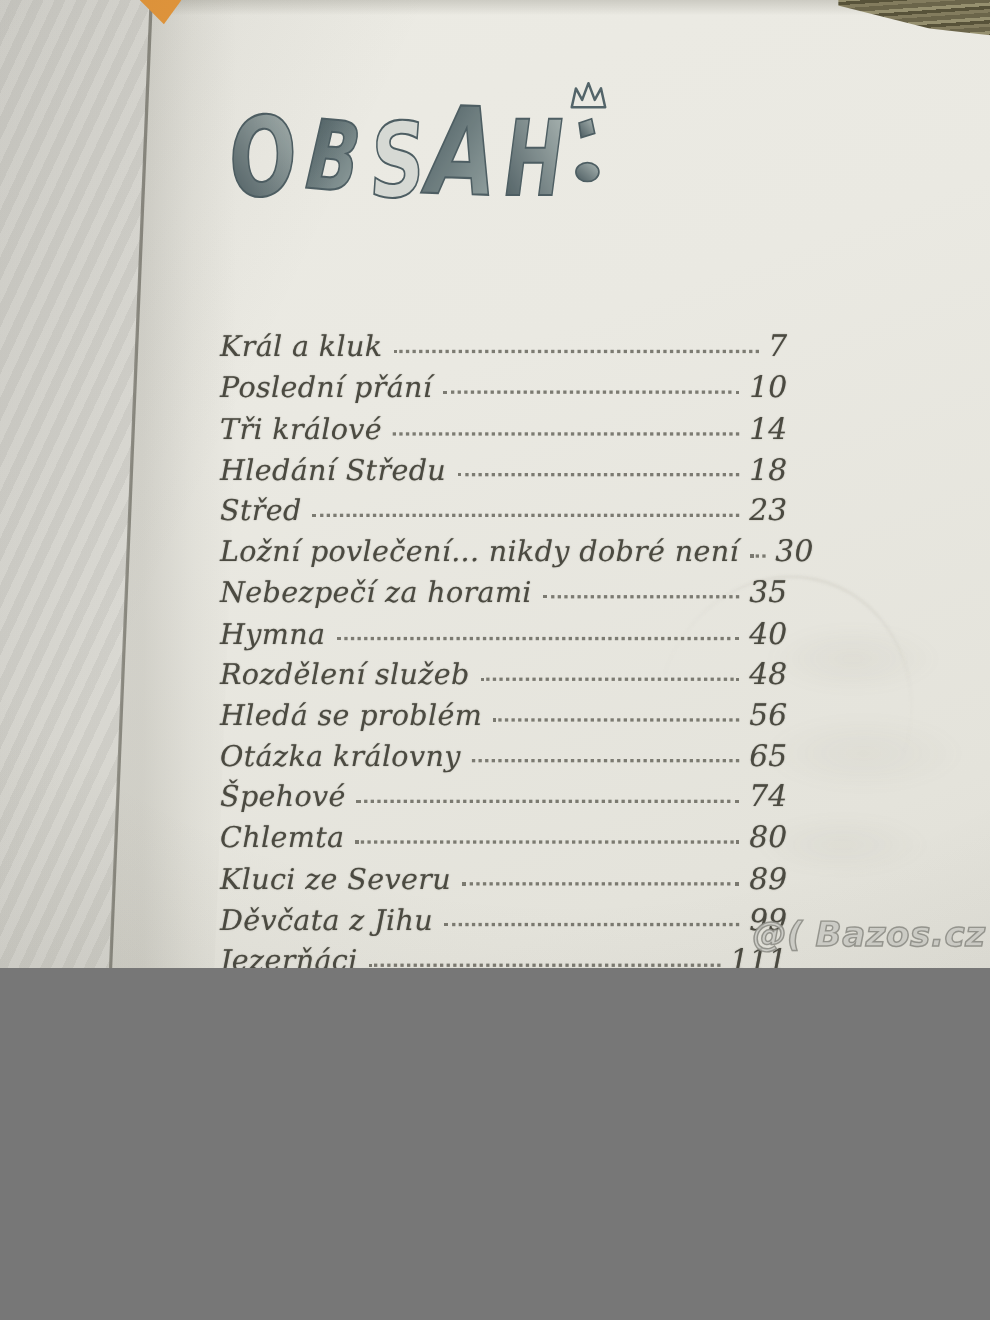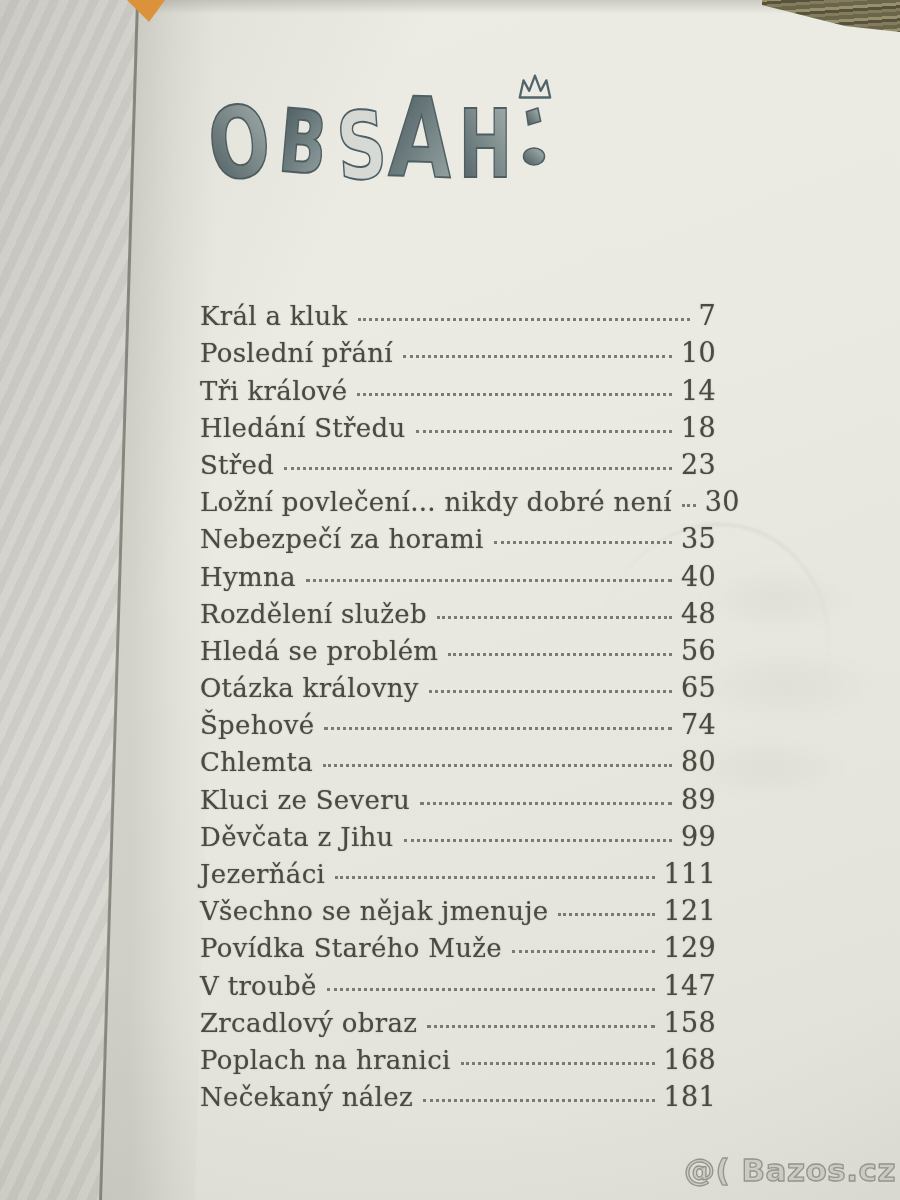--- a/index.html
+++ b/index.html
@@ -1,19 +1,20 @@
 <!DOCTYPE html>
 <html><head>
 <meta charset="utf-8">
 <style>
   html,body{margin:0;padding:0;background:#777;}
   .photo{
-    position:relative; width:900px; height:1200px; overflow:hidden;
+    position:relative; width:900px; height:880px; overflow:hidden;
     font-family:"DejaVu Serif", serif;
     background:#e9e8e1;
+    font-style:italic;
   }
   
   .right-page{
     position:absolute; inset:0;
     background:linear-gradient(160deg,#ecebe4 0%,#eae9e2 40%,#e4e3db 85%,#e0dfd7 100%);
   }
   
   .left-page{
     position:absolute; inset:0;
     background:

